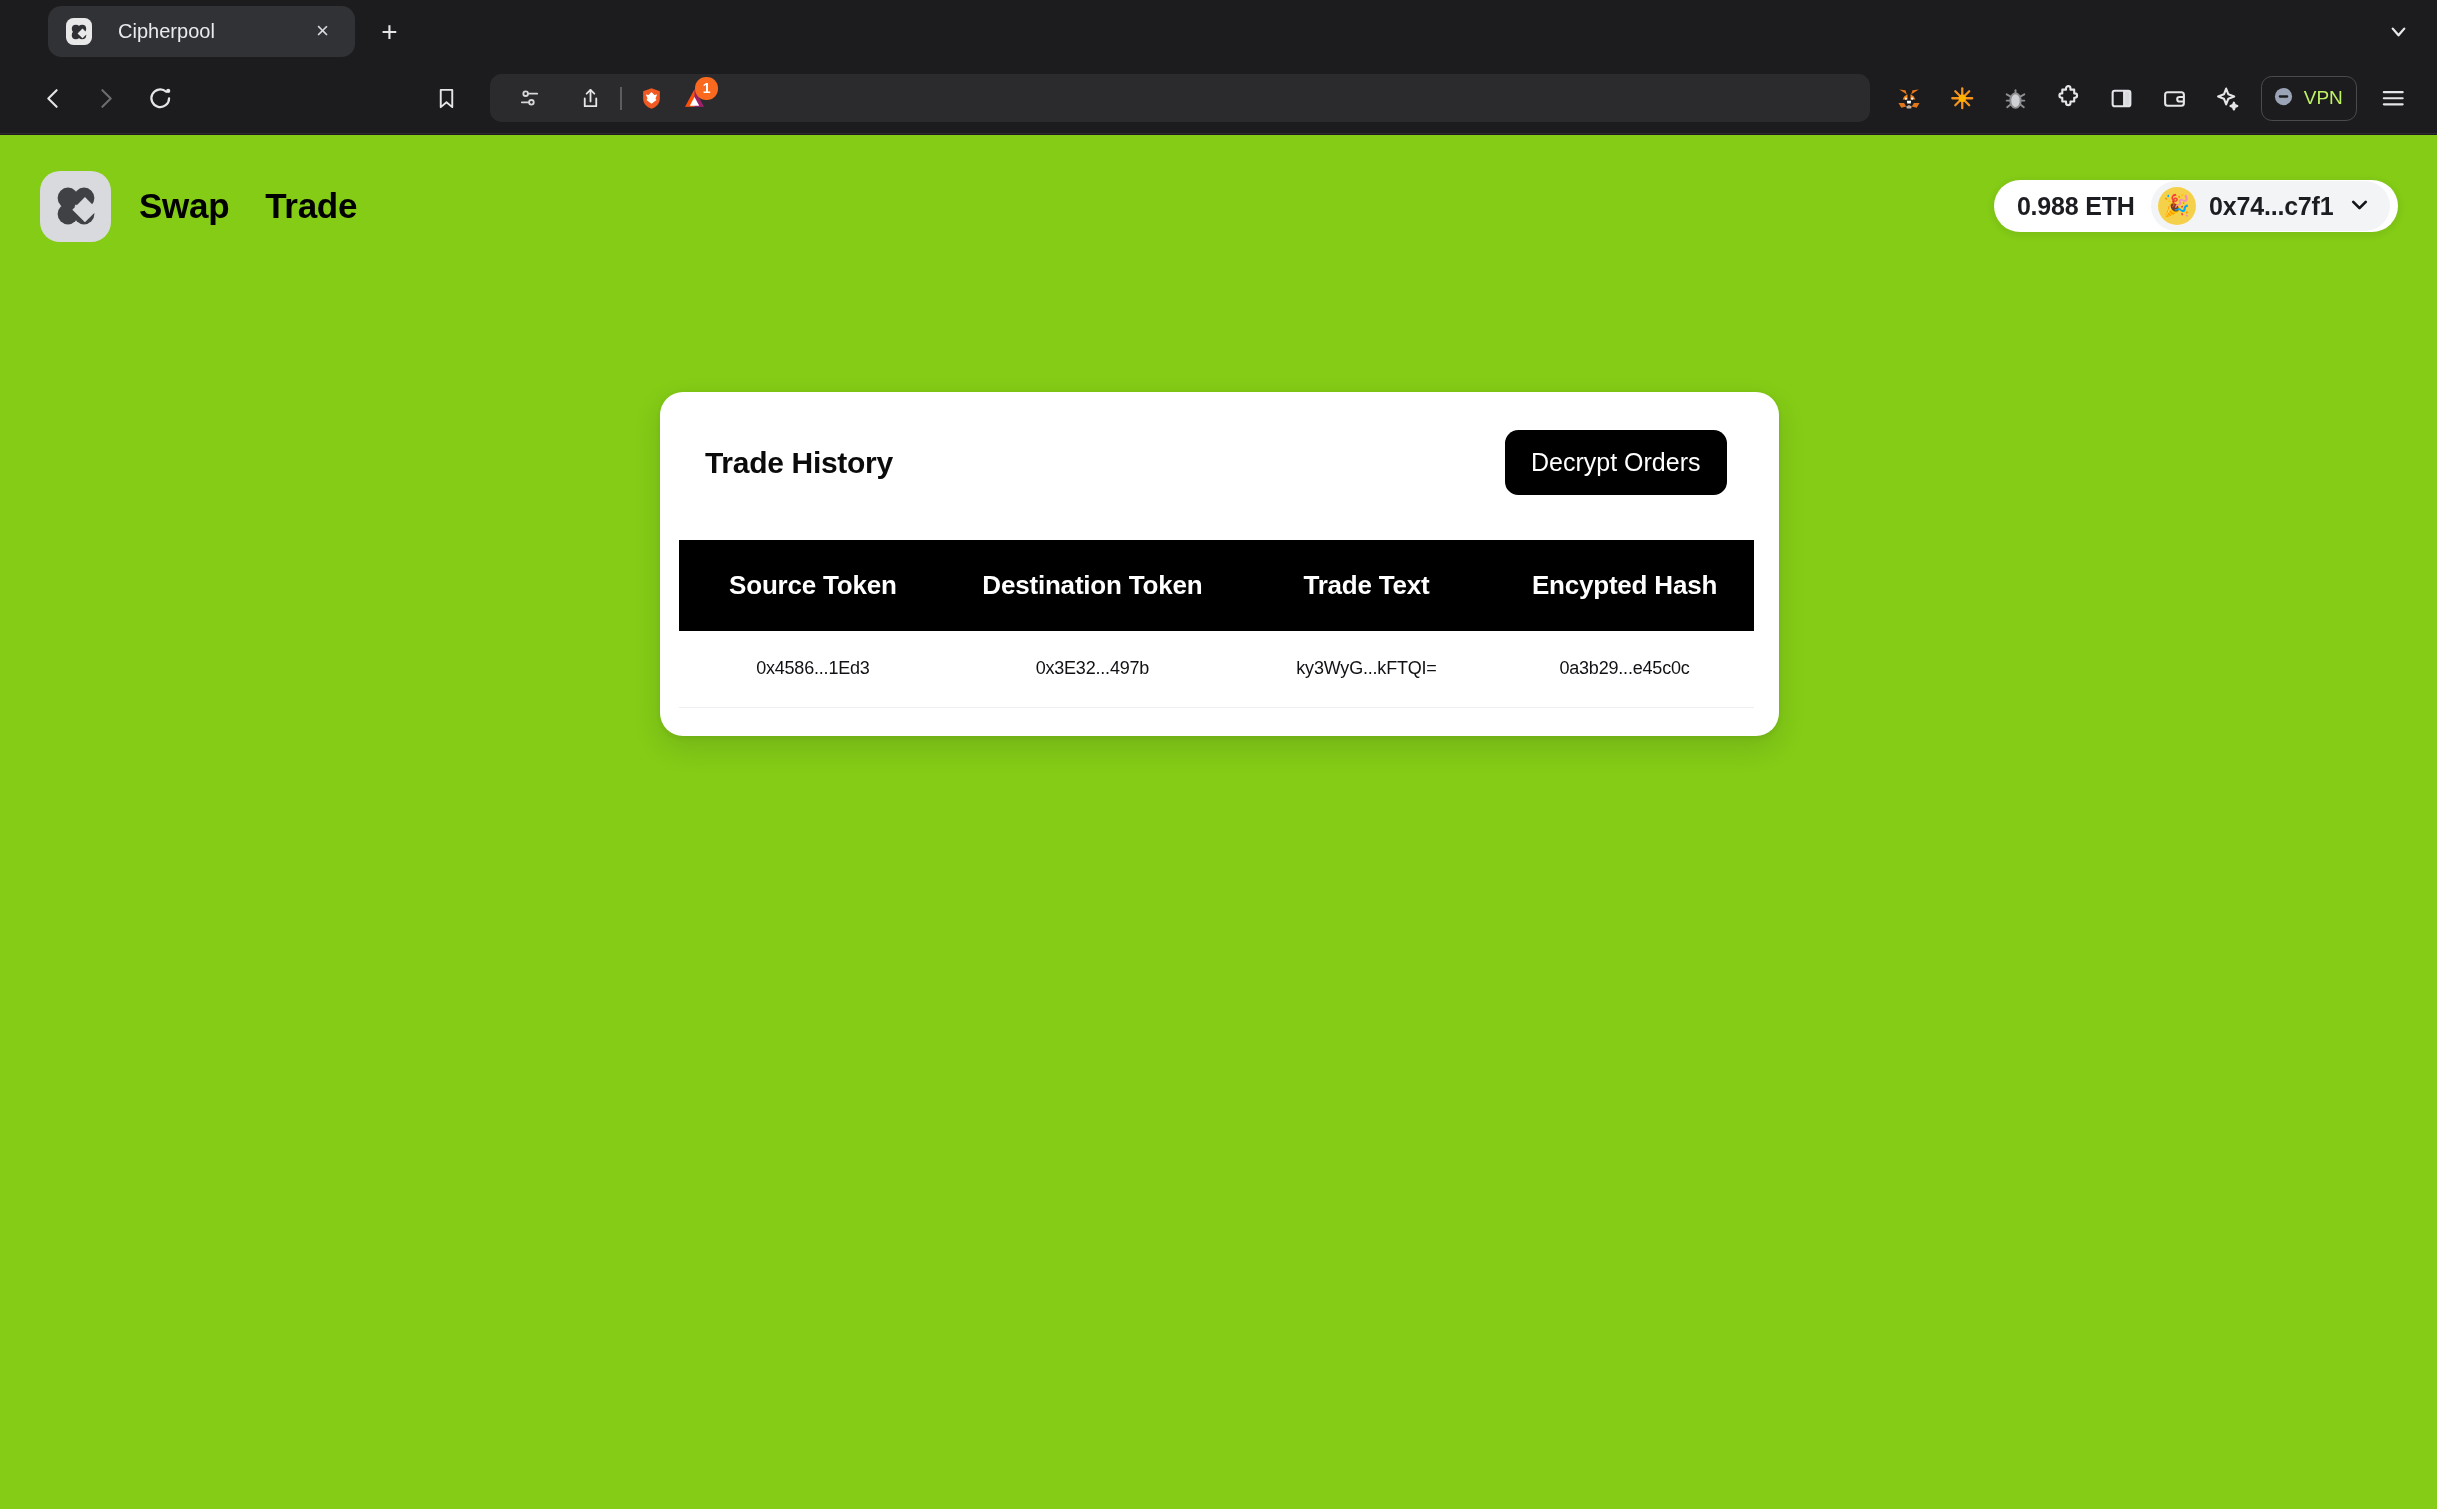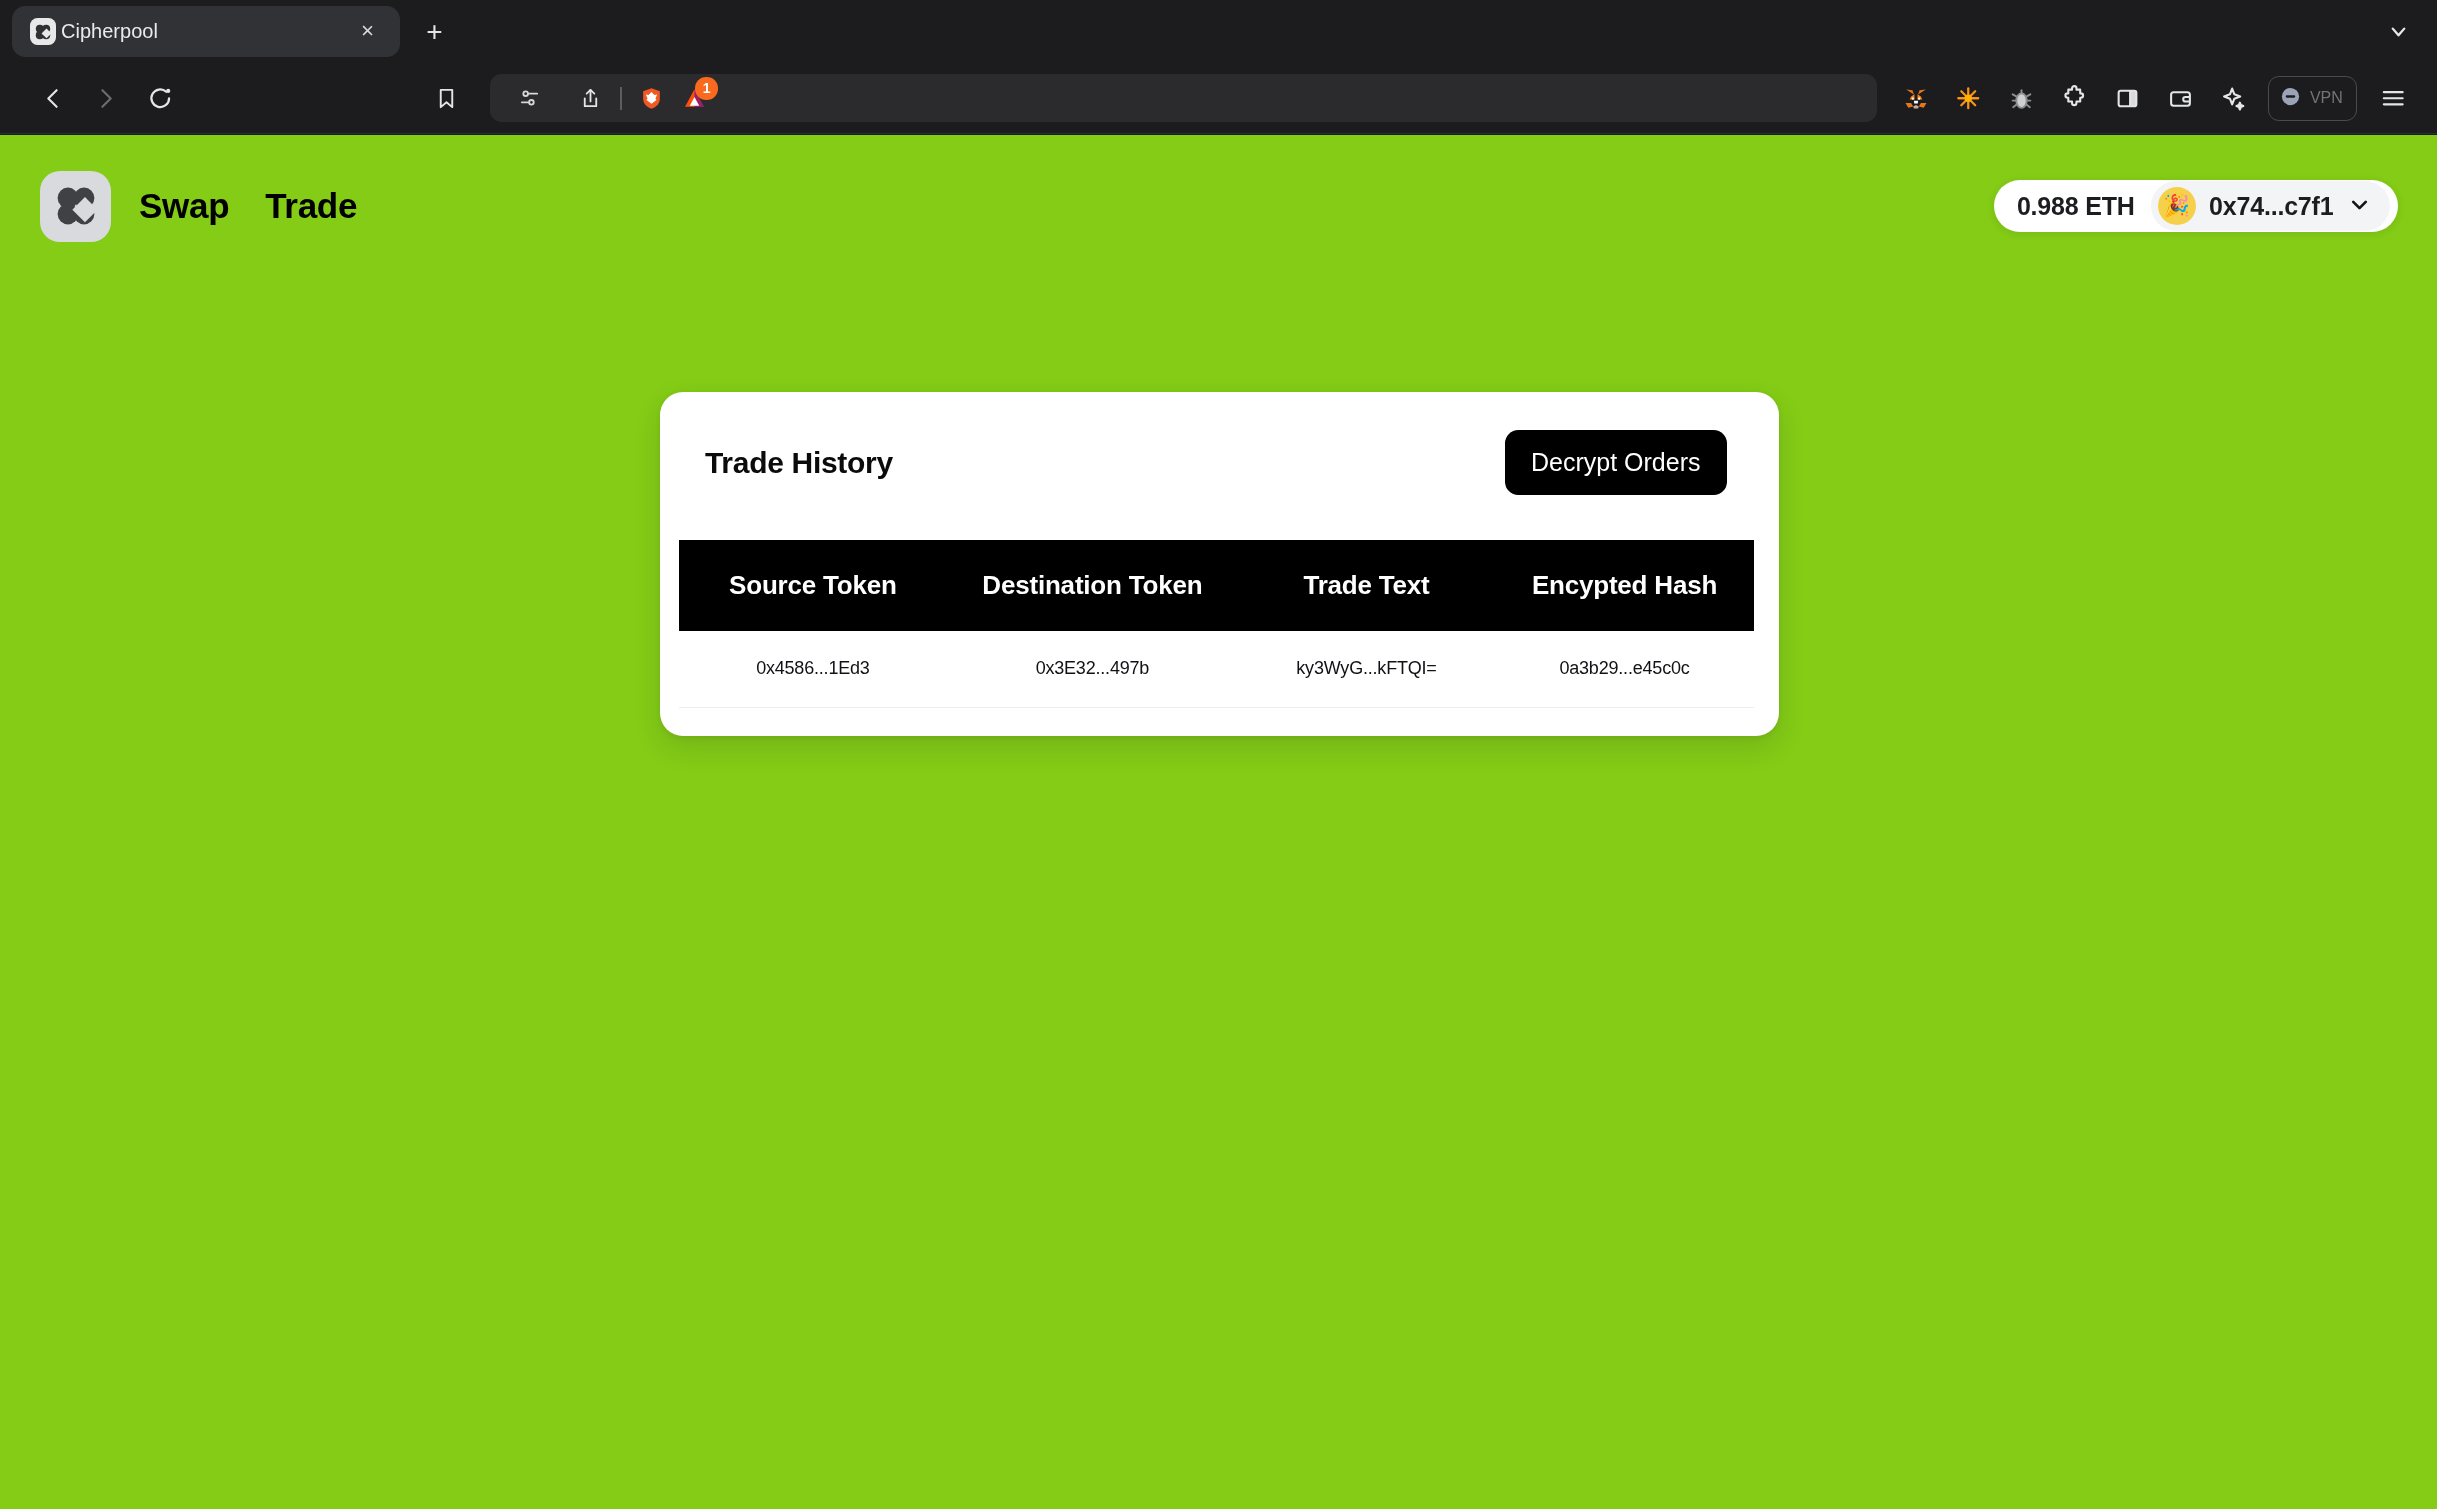--- a/index.html
+++ b/index.html
@@ -20,29 +20,30 @@
 
   
   .tab-strip {
     height: 63px;
     display: flex;
     align-items: center;
     padding: 0 11.6px 0 11.6px;
     position: relative;
   }
   .tab {
-    width: 388px;
+    width: 307px;
     height: 51px;
     background: #313235;
     border-radius: 13.3px;
     display: flex;
     align-items: center;
     padding: 0 18px 0 18px;
-    gap: 5px;
+    gap: 26px;
     position: relative;
+    margin-left: 36px;
   }
   .tab-favicon {
     width: 26.5px; height: 26.5px;
     background: #e8e8e8;
     border-radius: 7.5px;
     display: flex; align-items: center; justify-content: center;
     flex: 0 0 auto;
   }
   .tab-title {
     color: #e9eaec;
@@ -160,21 +161,21 @@
   }
   .vpn-btn {
     height: 45px;
     border: 1.7px solid #4a4b4f;
     border-radius: 10.8px;
     display: flex; align-items: center;
     gap: 8.3px;
     padding: 0 13.3px 0 10px;
     margin-left: 5px;
   }
-  .vpn-label { color: #737373; font-size: 16px; }
+  .vpn-label { color: #bef264; font-size: 19px; }
   .hamburger {
     width: 46px; height: 46px;
     display: flex; align-items: center; justify-content: center;
     margin-left: 8.3px; margin-right: 5px;
   }
 
   
   .page {
     width: 100%;
     height: 1374px;

